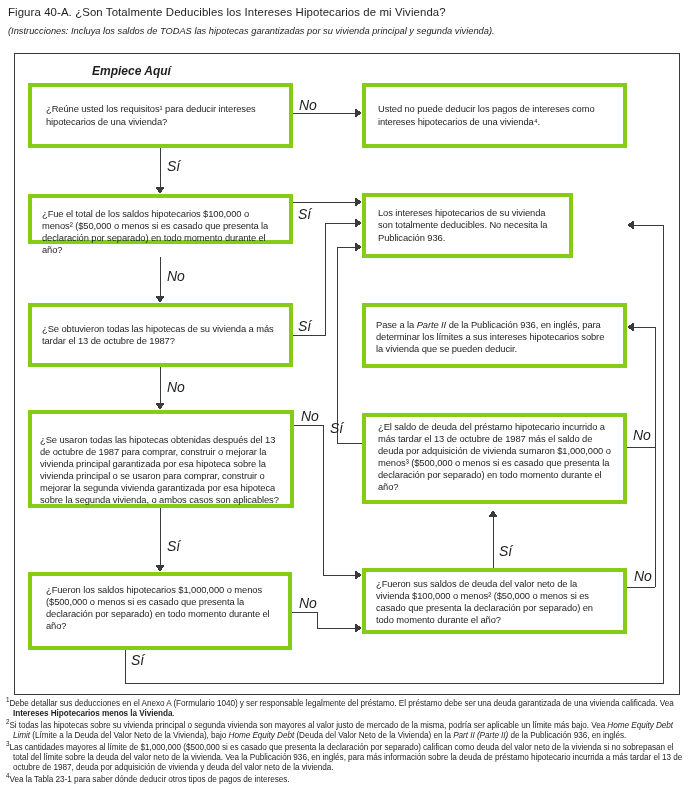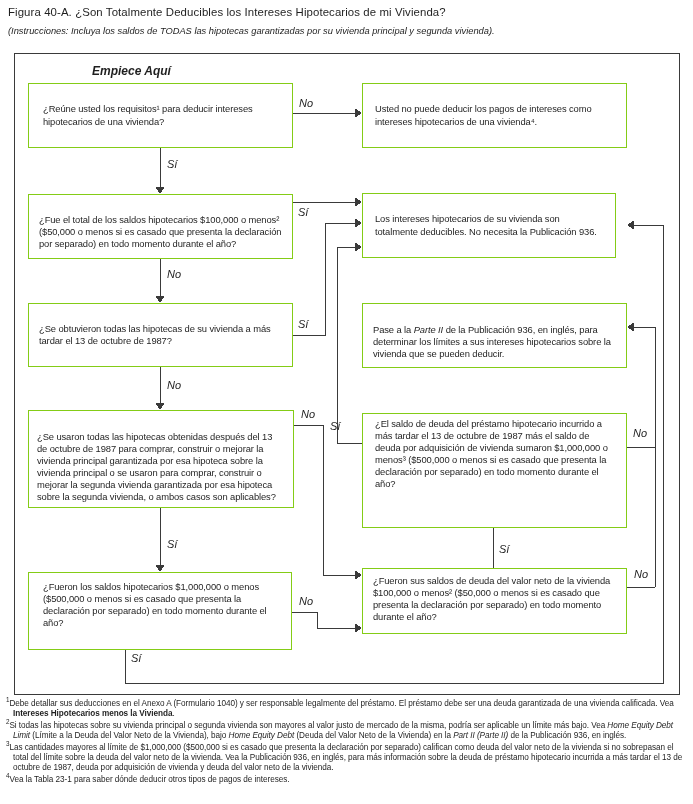--- a/index.html
+++ b/index.html
@@ -8,26 +8,26 @@
     background:#ffffff;color:#1f1f1f;
     font-family:"Liberation Sans", sans-serif;
   }
   .title{position:absolute;left:8px;top:6px;font-size:11.4px;letter-spacing:0.1px;white-space:nowrap;}
   .title .bold{font-weight:normal;}
   .subtitle{position:absolute;left:8px;top:26px;font-size:9.3px;font-style:italic;white-space:nowrap;}
   .subtitle .bi{font-weight:normal;margin-top:36px;}
   .figure-border{position:absolute;left:14px;top:53px;width:664px;height:640px;border:1px solid #3a3a3a;}
   .start-label{position:absolute;left:92px;top:64px;font-size:12px;font-weight:bold;font-style:italic;}
   .box{
-    position:absolute;border:1px solid #84cc16;background:#fff;
+    position:absolute;border:4px solid #84cc16;background:#fff;
     font-size:9.4px;line-height:12.1px;letter-spacing:-0.1px;
     box-sizing:border-box;
   }
   .vc{display:flex;align-items:center;}
-  .lbl{position:absolute;font-style:italic;font-size:11px;letter-spacing:0;text-align:center;}
+  .lbl{position:absolute;font-style:italic;font-size:14px;letter-spacing:0;text-align:center;}
   svg.connectors{position:absolute;left:0;top:0;}
   .fn-area{position:absolute;left:6px;top:699px;width:681px;font-size:8.2px;line-height:10.4px;letter-spacing:-0.05px;}
   .fn{padding-left:7px;text-indent:-7px;margin-bottom:1px;}
   .fn sup{font-size:6.3px;line-height:0;}
   .fn .b{font-weight:bold;}
   .fn .i, .i{font-style:italic;}
 </style>
 </head>
 <body>
 
@@ -73,41 +73,41 @@
 </svg>
 
 <div class="box vc" style="left:28px;top:83px;width:265px;height:65px;padding:0 14px;">
   <span>¿Reúne usted los requisitos¹ para deducir intereses hipotecarios de una vivienda?</span>
 </div>
 
 <div class="box vc" style="left:362px;top:83px;width:265px;height:65px;padding:0 12px;">
   <span>Usted no puede deducir los pagos de intereses como intereses hipotecarios de una vivienda⁴.</span>
 </div>
 
-<div class="box" style="left:28px;top:194px;width:265px;height:65px;padding:19px 10px;">
+<div class="box" style="left:28px;top:194px;width:265px;height:50px;padding:10px 10px;">
   <span>¿Fue el total de los saldos hipotecarios $100,000 o menos² ($50,000 o menos si es casado que presenta la declaración por separado) en todo momento durante el año?</span>
 </div>
 
-<div class="box vc" style="left:362px;top:193px;width:254px;height:65px;padding:0 12px;">
+<div class="box vc" style="left:362px;top:193px;width:211px;height:65px;padding:0 12px;">
   <span>Los intereses hipotecarios de su vivienda son totalmente deducibles. No necesita la Publicación 936.</span>
 </div>
 
 <div class="box vc" style="left:28px;top:303px;width:265px;height:64px;padding:0 10px;">
   <span>¿Se obtuvieron todas las hipotecas de su vivienda a más tardar el 13 de octubre de 1987?</span>
 </div>
 
-<div class="box" style="left:362px;top:303px;width:265px;height:65px;padding:20px 10px;">
+<div class="box" style="left:362px;top:303px;width:265px;height:65px;padding:12px 10px;">
   <span>Pase a la </span><span class="i">Parte II</span><span> de la Publicación 936, en inglés, para determinar los límites a sus intereses hipotecarios sobre la vivienda que se pueden deducir.</span>
 </div>
 
 <div class="box" style="left:28px;top:410px;width:266px;height:98px;padding:20px 8px;">
   <span>¿Se usaron todas las hipotecas obtenidas después del 13 de octubre de 1987 para comprar, construir o mejorar la vivienda principal garantizada por esa hipoteca sobre la vivienda principal o se usaron para comprar, construir o mejorar la segunda vivienda garantizada por esa hipoteca sobre la segunda vivienda, o ambos casos son aplicables?</span>
 </div>
 
-<div class="box" style="left:362px;top:413px;width:265px;height:115px;padding:4px 10px 4px 12px;">
+<div class="box" style="left:362px;top:413px;width:265px;height:91px;padding:4px 10px 4px 12px;">
   <span>¿El saldo de deuda del préstamo hipotecario incurrido a más tardar el 13 de octubre de 1987 más el saldo de deuda por adquisición de vivienda sumaron $1,000,000 o menos³ ($500,000 o menos si es casado que presenta la declaración por separado) en todo momento durante el año?</span>
 </div>
 
 <div class="box" style="left:28px;top:572px;width:264px;height:78px;padding:8px 14px;">
   <span>¿Fueron los saldos hipotecarios $1,000,000 o menos ($500,000 o menos si es casado que presenta la declaración por separado) en todo momento durante el año?</span>
 </div>
 
 <div class="box" style="left:362px;top:568px;width:265px;height:66px;padding:6px 10px;">
   <span>¿Fueron sus saldos de deuda del valor neto de la vivienda $100,000 o menos² ($50,000 o menos si es casado que presenta la declaración por separado) en todo momento durante el año?</span>
 </div>

